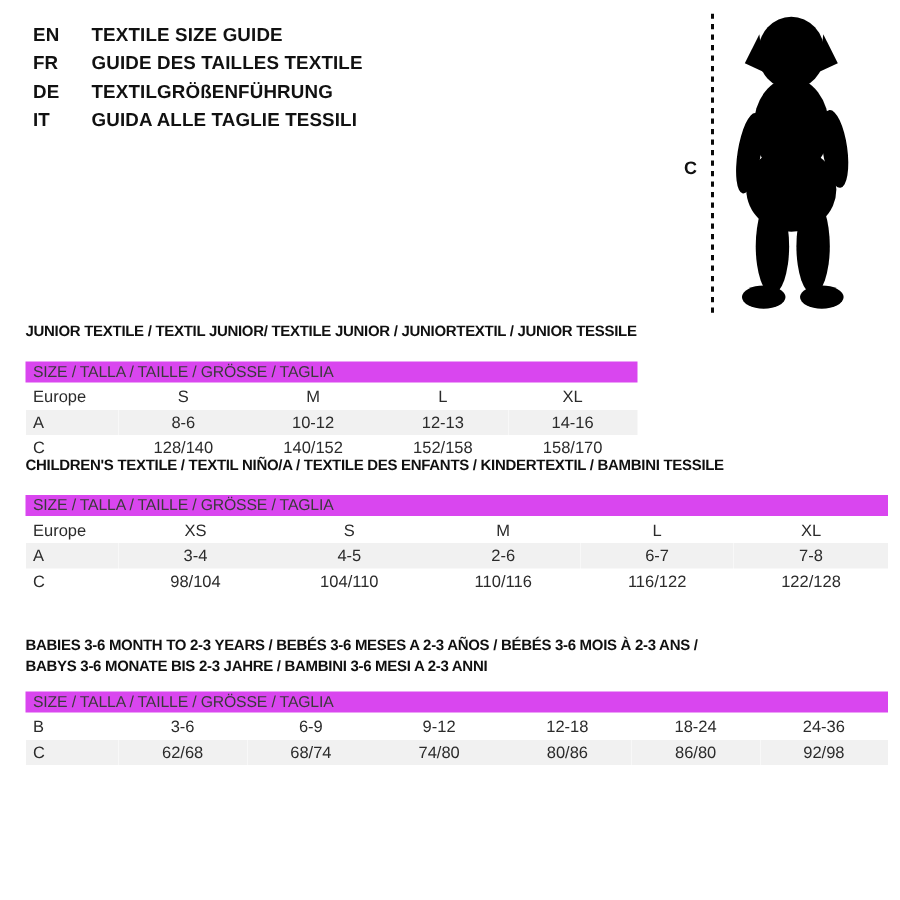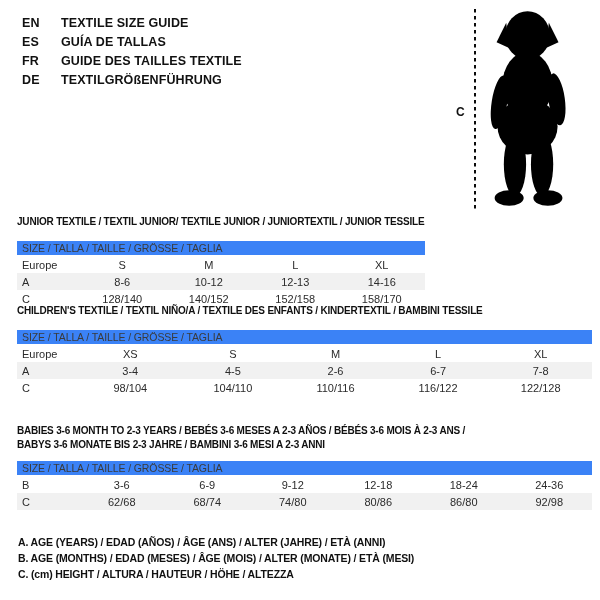--- a/index.html
+++ b/index.html
@@ -23,21 +23,21 @@
   
   .sec{position:absolute;left:17px}
   .sec1{top:215px;width:408px}
   .sec2{top:304px;width:575px}
   .sec3{top:424px;width:575px}
   .sec-title{margin:0;font-size:10px;line-height:13px;font-weight:700;
              letter-spacing:-.2px;white-space:nowrap;color:#101010}
   .sec1 .sec-title,.sec2 .sec-title{margin-bottom:13px}
   .sec3 .title-wrap{margin-bottom:9px}
   .sec3 .sec-title{line-height:14px}
-  .size-bar{height:14px;line-height:14.5px;background:#3b82f6;padding-left:5px;
+  .size-bar{height:14px;line-height:14.5px;background:#d946ef;padding-left:5px;
             font-size:10.5px;color:#3a3a3a;letter-spacing:-.1px;white-space:nowrap}
   .size-table{width:100%;border-collapse:collapse;table-layout:fixed;
               margin-top:1px;font-size:11px;color:#2b2b2b}
   .size-table td{height:17px;text-align:center;padding:0;overflow:hidden;white-space:nowrap}
   .size-table td.lab{text-align:left;padding-left:5px;width:62px}
   .size-table tr.alt{background:#f1f1f1}
 
   
   .legend{position:absolute;left:18px;top:534px}
   .legend-line{font-size:10.5px;font-weight:700;line-height:16px;
@@ -47,30 +47,30 @@
 <body>
 
 <div class="page">
 
   <div class="lang-block">
     <div class="lang-row">
       <span class="lang-code">EN</span>
       <span class="lang-label">TEXTILE SIZE GUIDE</span>
     </div>
     <div class="lang-row">
-      <span class="lang-code">ES</span>
-      <span class="lang-label">GUÍA DE TALLAS</span>
-    </div>
-    <div class="lang-row">
       <span class="lang-code">FR</span>
       <span class="lang-label">GUIDE DES TAILLES TEXTILE</span>
     </div>
     <div class="lang-row">
       <span class="lang-code">DE</span>
       <span class="lang-label">TEXTILGRÖßENFÜHRUNG</span>
+    </div>
+    <div class="lang-row">
+      <span class="lang-code">IT</span>
+      <span class="lang-label">GUIDA ALLE TAGLIE TESSILI</span>
     </div>
   </div>
 
   <div class="figure">
     <span class="c-label">C</span>
     <svg class="dash" width="4" height="200" viewBox="0 0 4 200" aria-hidden="true">
       <line x1="2" y1="0" x2="2" y2="200" stroke="#0a0a0a" stroke-width="2" stroke-dasharray="3.5 3.5"></line>
     </svg>
     <svg class="toddler" width="92" height="204" viewBox="0 0 95 206" aria-hidden="true">
       <g fill="#000000">
@@ -175,19 +175,14 @@
           <td>68/74</td>
           <td>74/80</td>
           <td>80/86</td>
           <td>86/80</td>
           <td>92/98</td>
         </tr>
       </tbody>
     </table>
   </section>
 
-  <footer class="legend">
-    <div class="legend-line">A. AGE (YEARS) / EDAD (AÑOS) / ÂGE (ANS) / ALTER (JAHRE) / ETÀ (ANNI)</div>
-    <div class="legend-line">B. AGE (MONTHS) / EDAD (MESES) / ÂGE (MOIS) / ALTER (MONATE) / ETÀ (MESI)</div>
-    <div class="legend-line">C. (cm) HEIGHT / ALTURA / HAUTEUR / HÖHE / ALTEZZA</div>
-  </footer>
 
 </div>
 
 </body></html>

